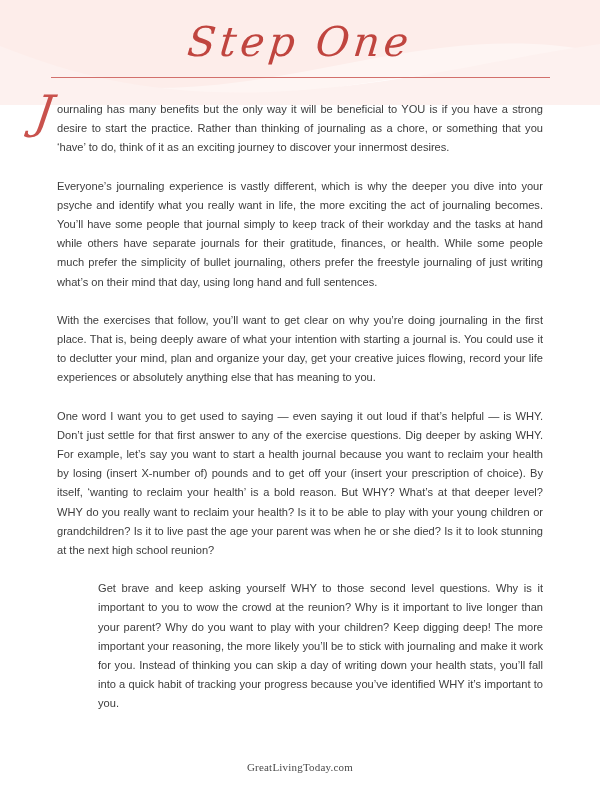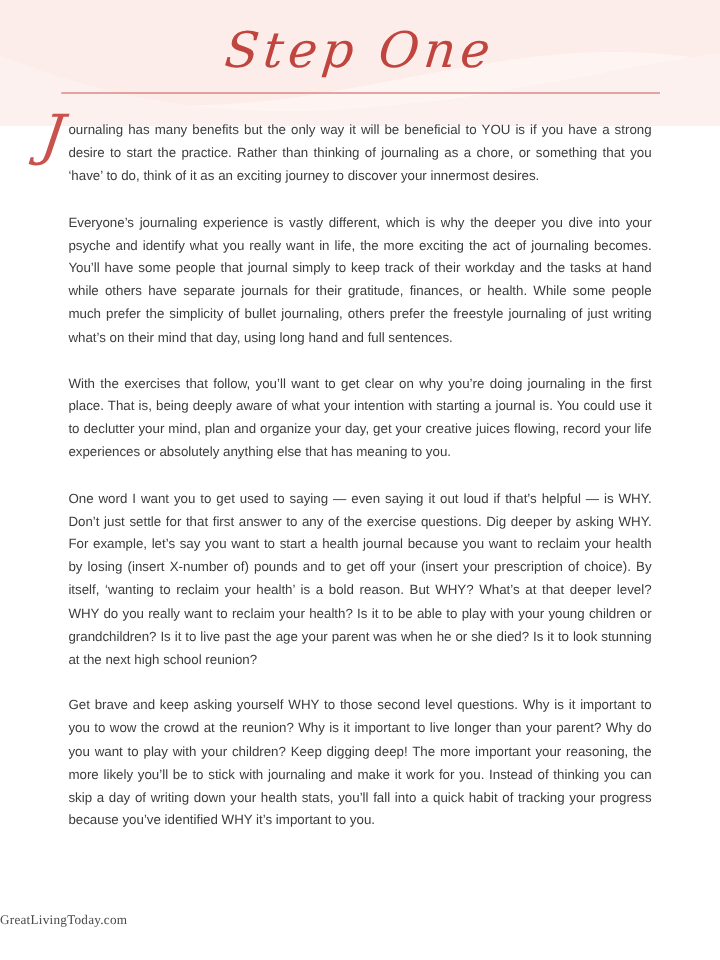--- a/index.html
+++ b/index.html
@@ -78,20 +78,21 @@
     font-family: "Liberation Sans", sans-serif;
     font-size: 11.1px;
     line-height: 19.2px;
     color: #3c3c3c;
     text-align: justify;
     text-justify: inter-word;
     hyphens: none;
   }
   .paragraph:last-child {
     margin-bottom: 0;
+    margin-left: 41px;
   }
   #paragraph-1 {
     position: relative;
   }
   #drop-cap {
     position: absolute;
     left: -22px;
     top: -11px;
     font-family: "DejaVu Serif", serif;
     font-style: italic;
@@ -101,21 +102,21 @@
     transform: skewX(-8deg);
     pointer-events: none;
   }
 
   
   #footer {
     position: absolute;
     left: 0;
     top: 757px;
     width: 600px;
-    text-align: left;
+    text-align: center;
   }
   #footer-text {
     font-family: "Liberation Serif", serif;
     font-size: 11px;
     color: #4a4a4a;
     letter-spacing: 0.2px;
   }
 </style>
 </head>
 <body>

